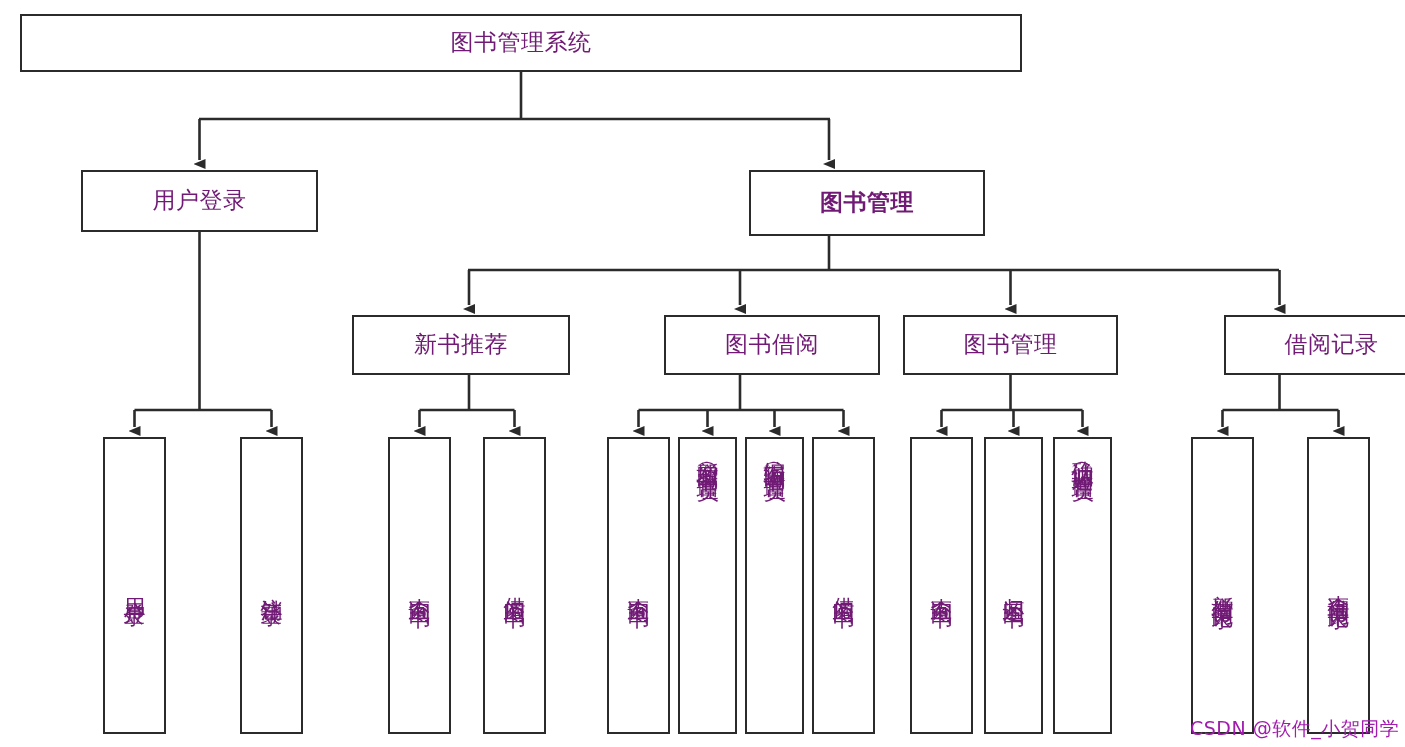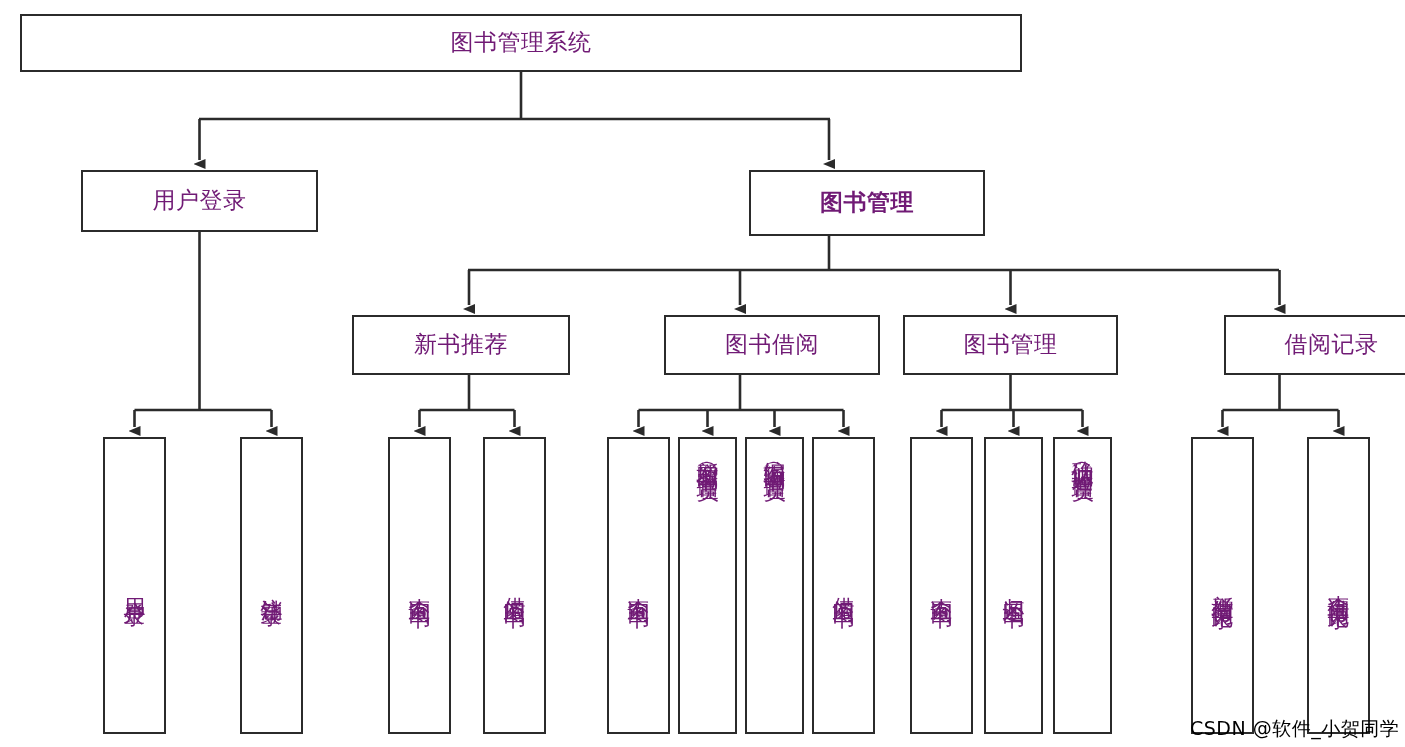--- a/index.html
+++ b/index.html
@@ -57,21 +57,21 @@
     font-size: 22px;
     letter-spacing: 3px;
     line-height: 1;
   }
   .node.vert.centered {
     align-items: center;
     padding-top: 0;
   }
   .watermark {
     position: absolute;
-    color: #000000;
+    color: #a21caf;
     font-size: 19px;
     white-space: nowrap;
     letter-spacing: 0.5px;
   }
 </style>
 </head>
 <body>
 
 <div id="canvas">
 

